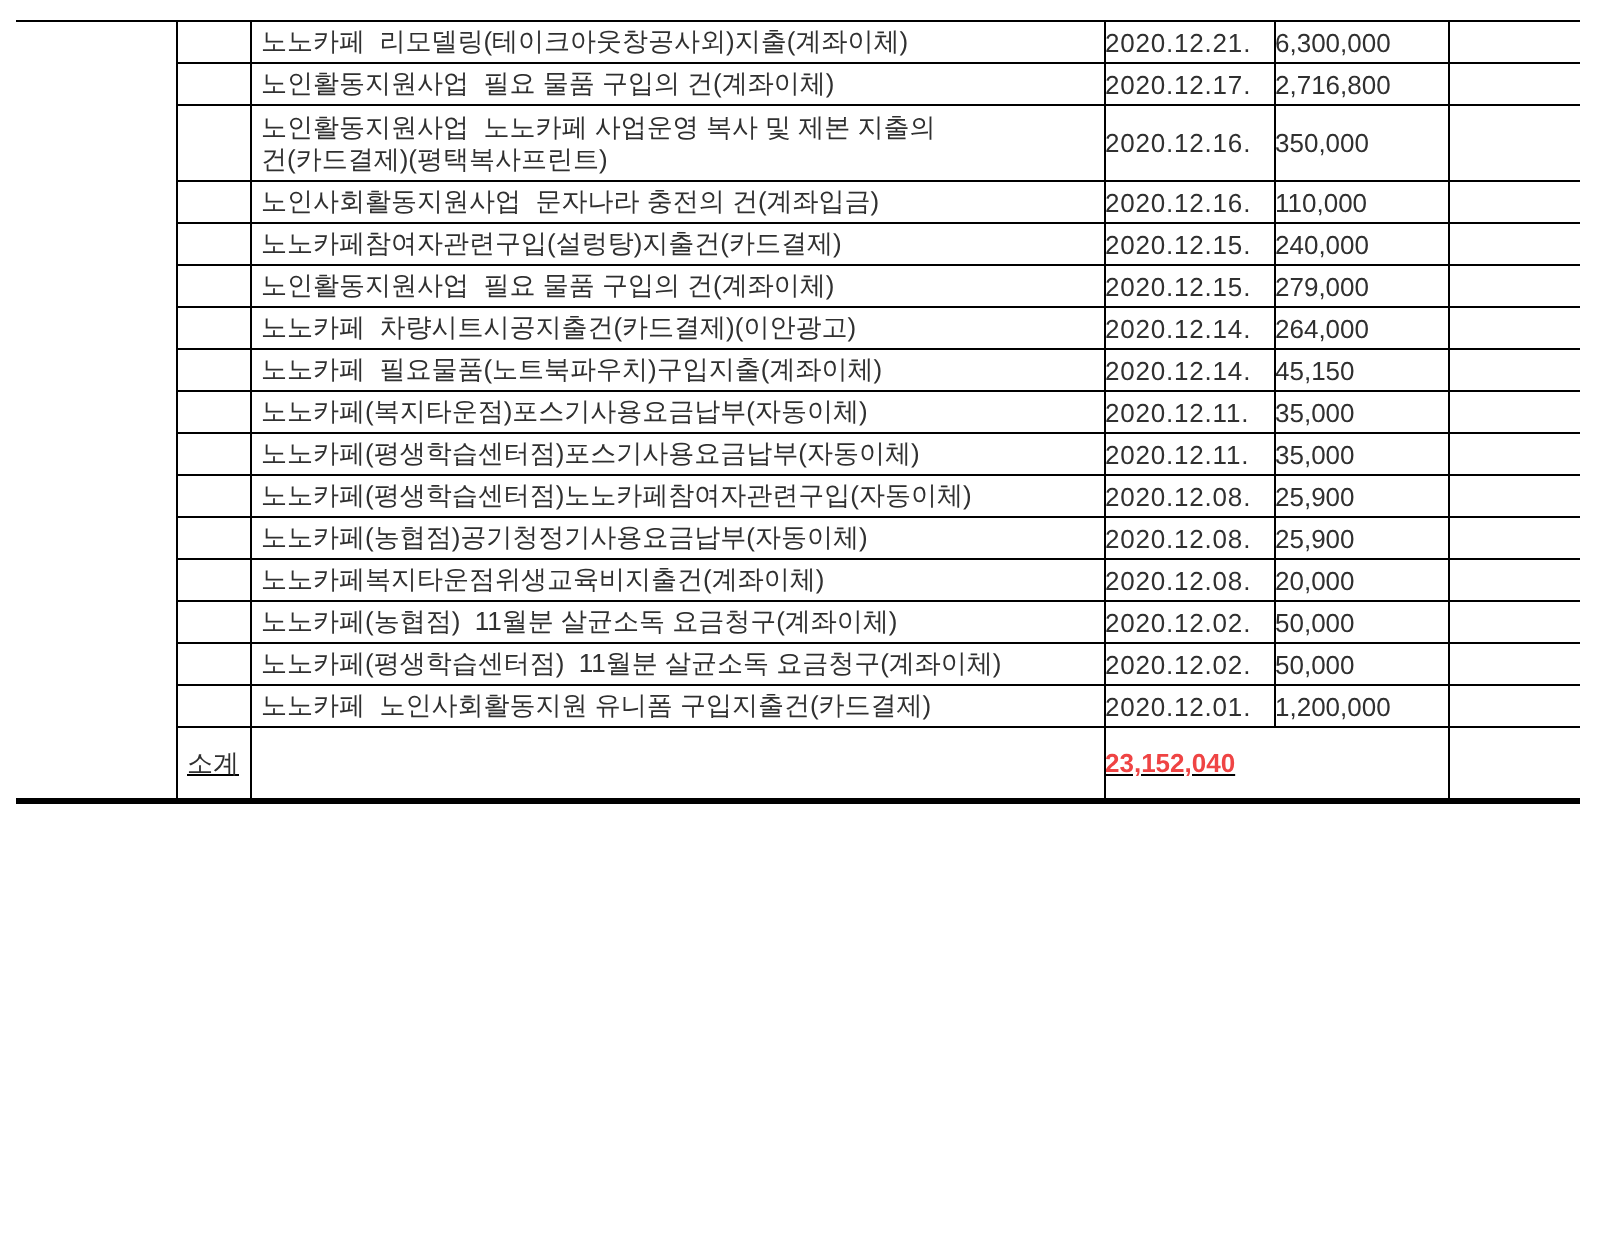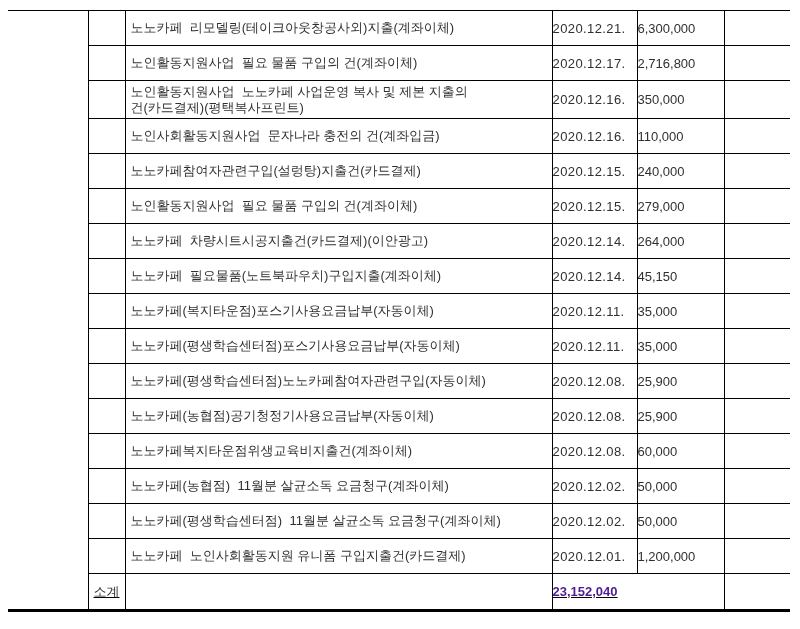--- a/index.html
+++ b/index.html
@@ -30,42 +30,42 @@
     border-bottom: 3px solid #000000;
   }
   td {
     border: 1px solid #000000;
     font-size: 13px;
     color: #303030;
     padding: 0;
     vertical-align: middle;
     overflow: hidden;
   }
-  tr { height: 35px; }
+  tr { height: 21px; }
   tr.two-line { height: 38px; }
   tr.subtotal-row { height: 37px; text-decoration: underline; }
   td.cat { border-left: none; }
   td.blank { border-right: none; }
   td.desc {
     padding: 2px 4px 2px 5px;
     white-space: pre-wrap;
     line-height: 16px;
     word-break: break-all;
   }
   td.date {
     letter-spacing: 0.4px;
   }
   td.amount {
     text-align: left;
     padding-right: 7px;
   }
   td.label { padding-left: 5px; }
   td.subtotal-amount {
     font-weight: bold;
-    color: #4c1d95;
+    color: #ef4444;
   }
 </style>
 </head>
 <body>
 
 <div class="page">
   <table class="report">
     <colgroup>
       <col style="width:80px">
       <col style="width:37px">
@@ -159,21 +159,21 @@
     <td class="numcol"></td>
     <td class="desc">노노카페(농협점)공기청정기사용요금납부(자동이체)</td>
     <td class="date">2020.12.08.</td>
     <td class="amount">25,900</td>
     <td class="blank"></td>
   </tr>
         <tr>
     <td class="numcol"></td>
     <td class="desc">노노카페복지타운점위생교육비지출건(계좌이체)</td>
     <td class="date">2020.12.08.</td>
-    <td class="amount">60,000</td>
+    <td class="amount">20,000</td>
     <td class="blank"></td>
   </tr>
         <tr>
     <td class="numcol"></td>
     <td class="desc">노노카페(농협점)  11월분 살균소독 요금청구(계좌이체)</td>
     <td class="date">2020.12.02.</td>
     <td class="amount">50,000</td>
     <td class="blank"></td>
   </tr>
         <tr>

